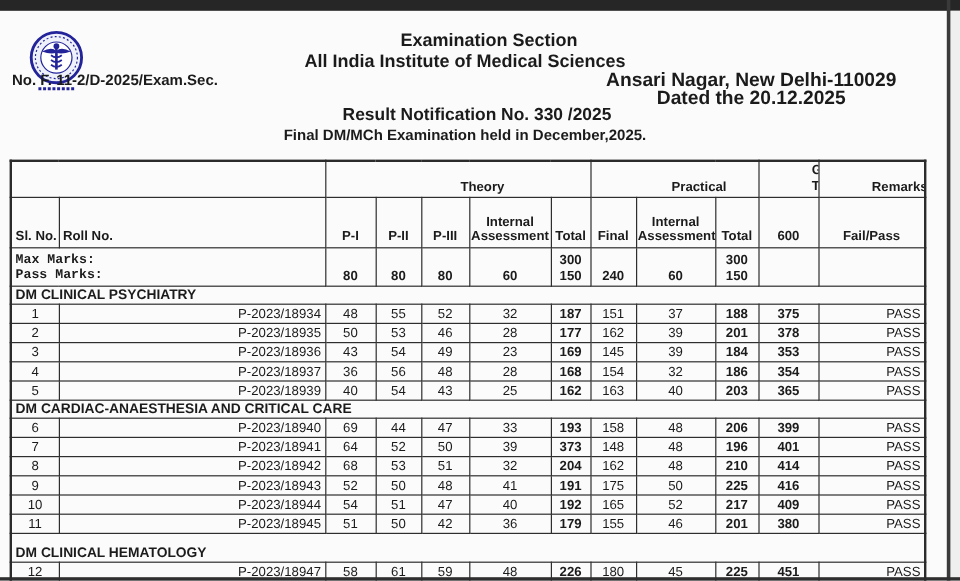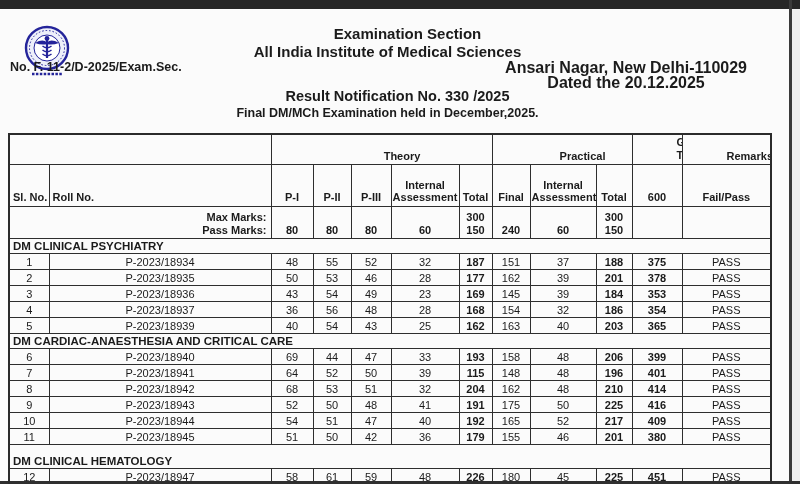--- a/index.html
+++ b/index.html
@@ -34,23 +34,23 @@
     overflow:hidden;line-height:12px;
   }
   .results th{font-weight:bold;}
   .row-group th{height:26px;vertical-align:bottom;padding-bottom:2px;white-space:normal;padding-left:44px;}
   .row-group th.gt{vertical-align:top;text-align:left;padding-top:1px;line-height:13px;}
   .row-group th.rm{text-align:left;}
   .row-cols th{height:38px;vertical-align:bottom;padding-bottom:3px;white-space:normal;padding-left:1px;padding-right:1px;}
   .row-cols th.alb{text-align:left;padding-left:3px;}
   .row-marks th{height:30px;vertical-align:bottom;padding-bottom:1px;}
   .row-marks .mline{height:13px;line-height:13px;}
-  .row-marks th.lbl{text-align:right;padding-right:4px;}
+  .row-marks th.lbl{text-align:left;padding-right:4px;font-family:Liberation Mono, monospace;}
   tbody td{height:15px;}
-  td.al{text-align:center;}
+  td.al{text-align:right;}
   td.b{font-weight:bold;margin-top:36px;}
   tr.section-row td{height:13px;text-align:left;font-weight:bold;font-size:11.5px;vertical-align:bottom;padding-bottom:1px;}
   tr.section-row.tall td{height:22px;}
 </style>
 </head>
 <body>
 
 <div class="viewer-top"></div>
 <div class="viewer-right-strip"></div>
 <div class="viewer-right-line"></div>
@@ -253,21 +253,21 @@
         <td class="b ">399</td>
         <td class="al">PASS</td>
       </tr>
       <tr>
         <td>7</td>
         <td class="al">P-2023/18941</td>
         <td class="">64</td>
         <td class="">52</td>
         <td class="">50</td>
         <td class="">39</td>
-        <td class="b ">115</td>
+        <td class="b ">373</td>
         <td class="">148</td>
         <td class="">48</td>
         <td class="b ">196</td>
         <td class="b ">401</td>
         <td class="al">PASS</td>
       </tr>
       <tr>
         <td>8</td>
         <td class="al">P-2023/18942</td>
         <td class="">68</td>

